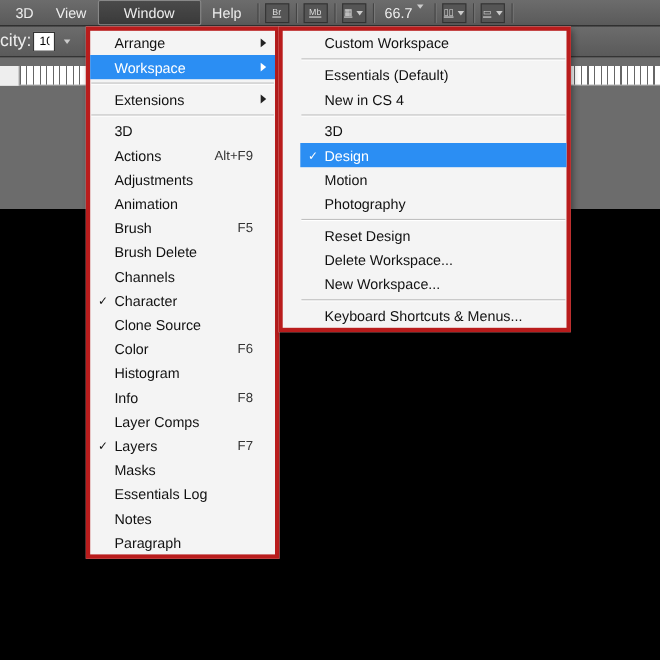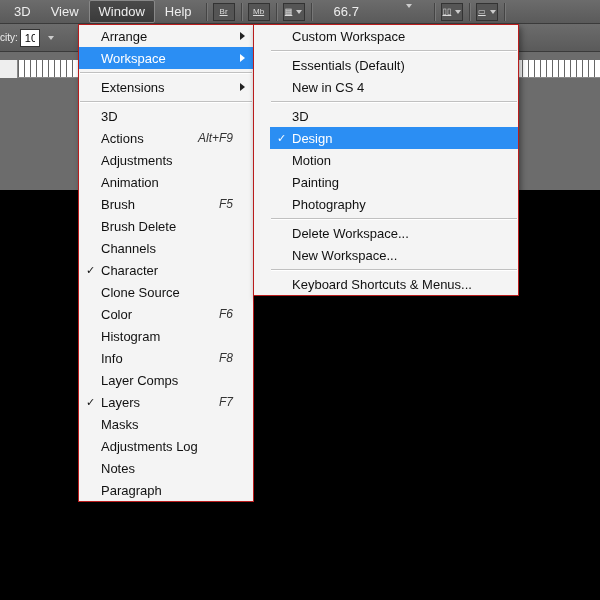--- a/index.html
+++ b/index.html
@@ -1,47 +1,47 @@
 <!DOCTYPE html>
 <html><head>
 <meta charset="utf-8">
 <style>
   * { margin: 0; padding: 0; box-sizing: border-box; font-family: Arial, sans-serif; font-size: 13px; }
   body { width: 600px; height: 600px; background: #000; overflow: hidden; position: relative; }
   
   .topbar { background: linear-gradient(#6c6c6c, #5a5a5a); height: 24px; display: flex; align-items: center; padding: 0 4px; border-bottom: 1px solid #3a3a3a; }
   .menu-item { color: #eee; padding: 4px 10px; cursor: default; font-size: 13px; }
-  .menu-item.active { background: linear-gradient(#4a4a4a, #3a3a3a); border: 1px solid #888; border-radius: 2px; padding: 3px 9px; }
+  .menu-item.active { background: linear-gradient(#4a4a4a, #3a3a3a); border: 1px solid #888; border-radius: 2px; padding: 3px 23px; }
   .separator-v { width: 1px; height: 18px; background: #444; margin: 0 4px; box-shadow: 1px 0 0 #777; }
   .icon-btn { width: 22px; height: 18px; background: #555; border: 1px solid #333; margin: 0 2px; display: flex; align-items: center; justify-content: center; color: #ddd; font-size: 8px; text-decoration: underline; }
-  .zoom-dd { color: #eee; font-size: 13px; display: flex; align-items: flex-start; margin: 0 18px; gap: 43px; }
+  .zoom-dd { color: #eee; font-size: 13px; display: flex; align-items: flex-start; margin: 0 6px; }
   .dd-arrow { width: 0; height: 0; border-left: 3px solid transparent; border-right: 3px solid transparent; border-top: 4px solid #ccc; margin-left: 4px; }
   
   .options-bar { background: linear-gradient(#6c6c6c, #5a5a5a); height: 28px; display: flex; align-items: center; padding: 0 0px; border-bottom: 1px solid #3a3a3a; }
-  .opt-label { color: #eee; font-size: 10px; margin-right: 2px; }
+  .opt-label { color: #eee; font-size: 16px; margin-right: 2px; }
   .opt-input { width: 20px; height: 18px; background: #fff; border: 1px solid #333; font-size: 11px; padding: 1px 4px; margin-right: 4px; }
   .checkbox-fake { width: 12px; height: 12px; background: #ddd; border: 1px solid #888; display: inline-block; margin-right: 3px; vertical-align: middle; }
   .opt-check { color: #222; font-size: 11px; margin-right: 10px; display: flex; align-items: center; }
   
   .ruler-strip { background: #fff; height: 18px; border-bottom: 1px solid #888; position: relative; }
   .ruler-corner { position: absolute; left: 0; top: 0; width: 18px; height: 18px; background: #eee; border-right: 1px solid #888; }
   .ruler-strip::before { content: ""; position: absolute; left: 18px; right: 0; top: 0; bottom: 0; background: repeating-linear-gradient(to right, #666 0, #666 1px, transparent 1px, transparent 6px); }
   
   .canvas-bg { background: #6c6c6c; height: 120px; }
   .black-area { background: #000; position: absolute; left: 0; right: 0; top: 190px; bottom: 0; }
   
   
-  .dropdown { position: absolute; background: #f4f4f4; border: 1px solid #b91c1c; box-shadow: 2px 3px 6px rgba(0,0,0,0.4); }
+  .dropdown { position: absolute; background: #f4f4f4; border: 4px solid #b91c1c; box-shadow: 2px 3px 6px rgba(0,0,0,0.4); }
   .dropdown.main { left: 78px; top: 24px; width: 176px; }
   .dropdown.sub { left: 253px; top: 24px; width: 266px; padding-left: 16px; }
   
   .dd-item { display: flex; align-items: center; height: 22px; padding: 0 20px 0 22px; cursor: default; position: relative; color: #111; }
   .dd-item.highlight { background: #2b8ef3; color: #fff; }
   .dd-item .label { flex: 1; }
-  .dd-item .shortcut { color: #333; font-size: 12px; font-style: italic; }
+  .dd-item .shortcut { color: #333; font-size: 12px; }
   .dd-item .arrow { position: absolute; right: 8px; width: 0; height: 0; border-top: 4px solid transparent; border-bottom: 4px solid transparent; border-left: 5px solid #222; }
   .dd-item.highlight .arrow { border-left-color: #fff; }
   .dd-item .check { position: absolute; left: 7px; font-size: 11px; }
   .dd-sep { height: 1px; background: #c0c0c0; margin: 3px 1px; box-shadow: 0 1px 0 #fff; }
 </style>
 </head>
 <body>
 
 <div class="topbar">
   <div class="menu-item">3D</div>
@@ -150,21 +150,21 @@
     </div>
     <div class="dd-item">
       <span class="check">✓</span>
       <span class="label">Layers</span>
       <span class="shortcut">F7</span>
     </div>
     <div class="dd-item">
       <span class="label">Masks</span>
     </div>
     <div class="dd-item">
-      <span class="label">Adjustments Log</span>
+      <span class="label">Essentials Log</span>
     </div>
     <div class="dd-item">
       <span class="label">Notes</span>
     </div>
     <div class="dd-item">
       <span class="label">Paragraph</span>
     </div>
   </div>
 
 <div class="dropdown sub" id="sub-dd">
@@ -183,27 +183,27 @@
       <span class="label">3D</span>
     </div>
     <div class="dd-item highlight">
       <span class="check">✓</span>
       <span class="label">Design</span>
     </div>
     <div class="dd-item">
       <span class="label">Motion</span>
     </div>
     <div class="dd-item">
-      <span class="label">Painting</span>
-    </div>
-    <div class="dd-item">
       <span class="label">Photography</span>
     </div>
     <div class="dd-sep"></div>
     <div class="dd-item">
+      <span class="label">Reset Design</span>
+    </div>
+    <div class="dd-item">
       <span class="label">Delete Workspace...</span>
     </div>
     <div class="dd-item">
       <span class="label">New Workspace...</span>
     </div>
     <div class="dd-sep"></div>
     <div class="dd-item">
       <span class="label">Keyboard Shortcuts &amp; Menus...</span>
     </div>
   </div>

